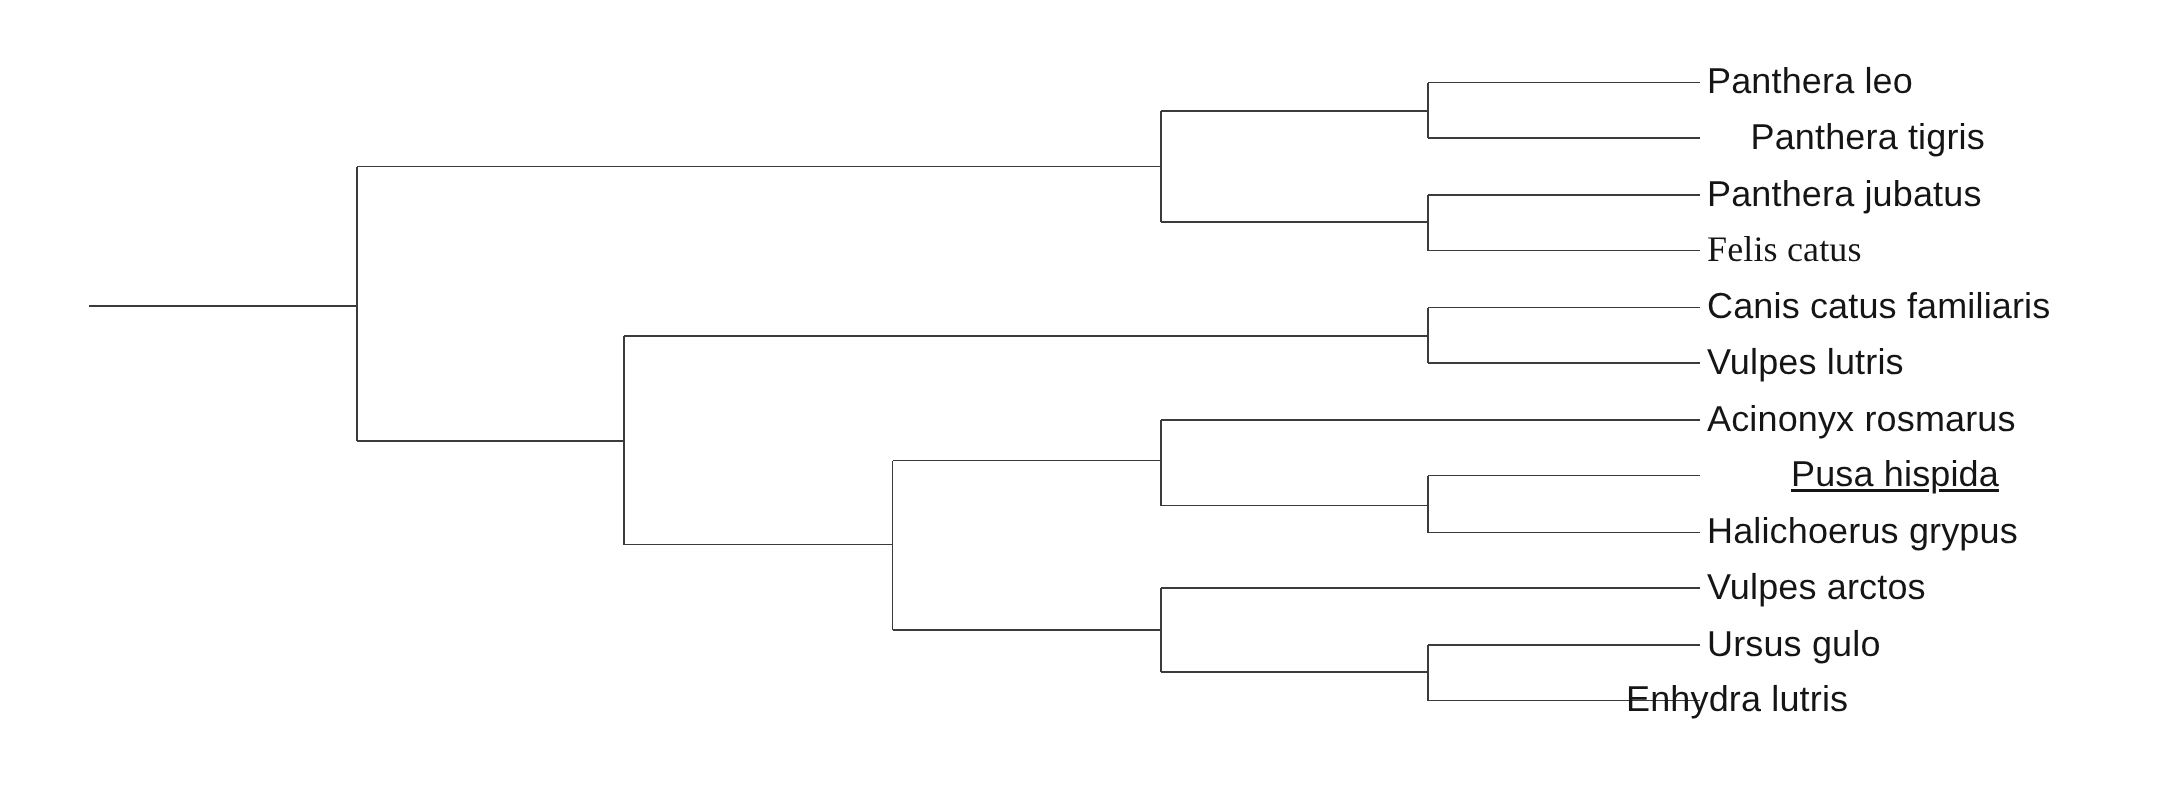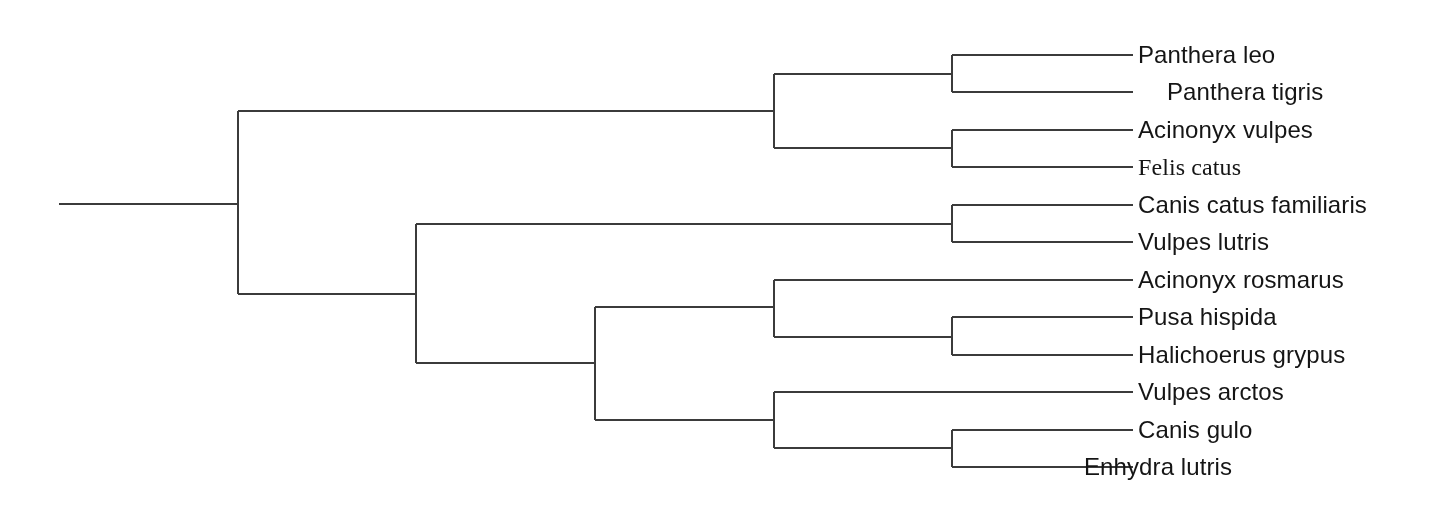--- a/index.html
+++ b/index.html
@@ -80,24 +80,24 @@
       <line x1="774" y1="280" x2="1133" y2="280"></line>
       <line x1="952" y1="317" x2="1133" y2="317"></line>
       <line x1="952" y1="355" x2="1133" y2="355"></line>
       <line x1="774" y1="392" x2="1133" y2="392"></line>
       <line x1="952" y1="430" x2="1133" y2="430"></line>
       <line x1="952" y1="467" x2="1133" y2="467"></line>
     </svg>
   <div id="tip-labels">
       <div class="tip-label" style="left: 1138px; top: 55px;">Panthera leo</div>
       <div class="tip-label" style="left: 1138px; top: 92px; margin-left: 29px;">Panthera tigris</div>
-      <div class="tip-label" style="left: 1138px; top: 130px;">Acinonyx vulpes</div>
+      <div class="tip-label" style="left: 1138px; top: 130px;">Panthera jubatus</div>
       <div class="tip-label" style="left: 1138px; top: 167px; font-family: Liberation Serif, serif;">Felis catus</div>
       <div class="tip-label" style="left: 1138px; top: 205px;">Canis catus familiaris</div>
       <div class="tip-label" style="left: 1138px; top: 242px;">Vulpes lutris</div>
       <div class="tip-label" style="left: 1138px; top: 280px;">Acinonyx rosmarus</div>
-      <div class="tip-label" style="left: 1138px; top: 317px;">Pusa hispida</div>
+      <div class="tip-label" style="left: 1194px; top: 317px; text-decoration: underline;">Pusa hispida</div>
       <div class="tip-label" style="left: 1138px; top: 355px; text-align: center;">Halichoerus grypus</div>
       <div class="tip-label" style="left: 1138px; top: 392px;">Vulpes arctos</div>
-      <div class="tip-label" style="left: 1138px; top: 430px;">Canis gulo</div>
+      <div class="tip-label" style="left: 1138px; top: 430px;">Ursus gulo</div>
       <div class="tip-label" style="left: 1084px; top: 467px;">Enhydra lutris</div>
     </div>
 </div>
 
 </body></html>

